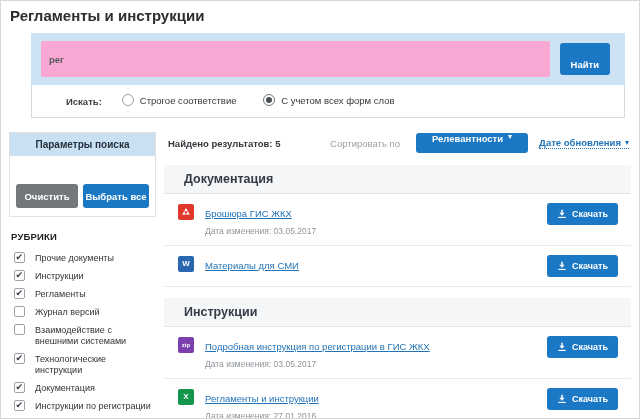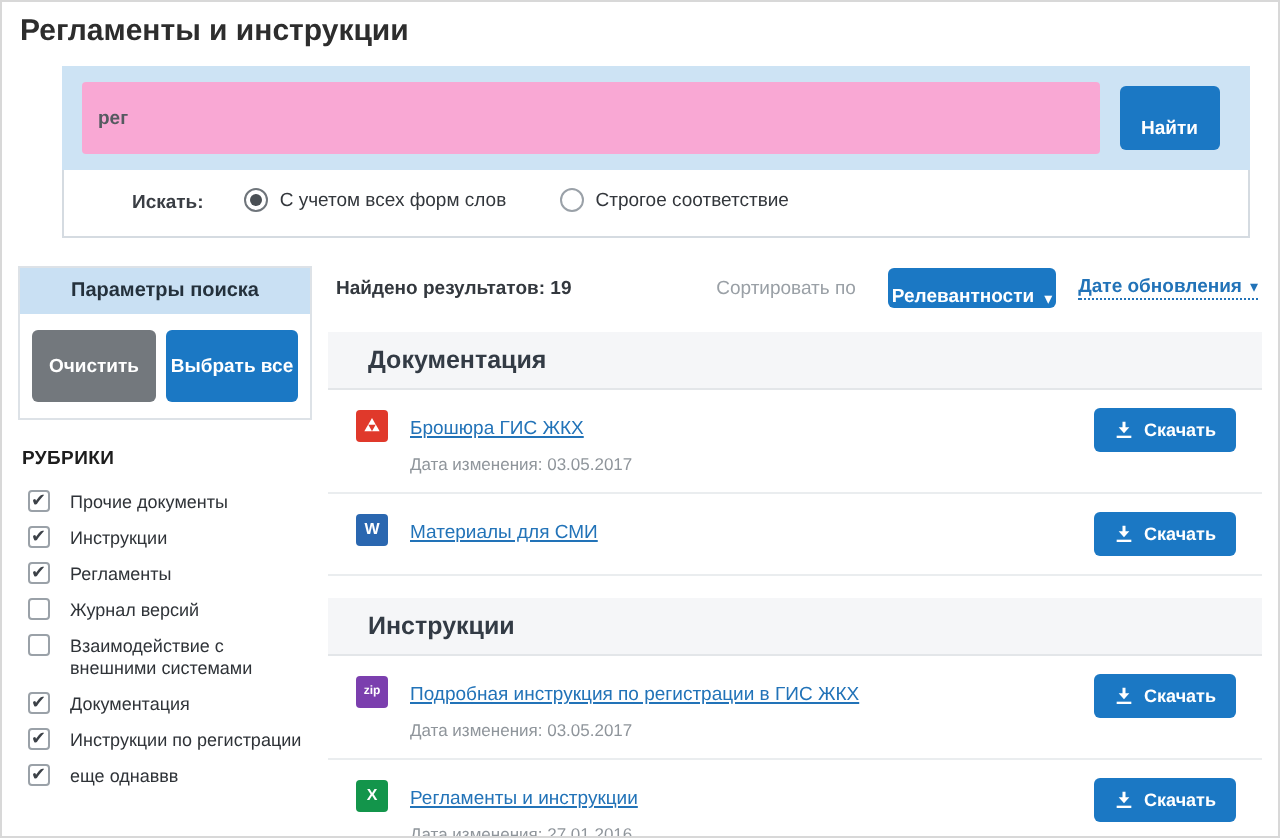--- a/index.html
+++ b/index.html
@@ -86,21 +86,21 @@
   .sb-top { border: 1px solid #dde2e7; }
   .sb-head {
     background: #c9e0f3;
     color: #24313c;
     font-size: 10px;
     font-weight: 700;
     text-align: center;
     padding: 6px 0;
   }
   .sb-buttons { background: #fff; display: flex; gap: 5px; padding: 8px 6px; }
-  .sb-buttons .btn { height: 36px; font-size: 9.5px; }
+  .sb-buttons .btn { height: 24px; font-size: 9.5px; margin-top: 20px; }
   .sb-clear { flex: 0 0 62px; }
   .sb-selectall { flex: 1; }
   .filter-group { margin-top: 14px; }
   .filter-group-heading {
     font-size: 9.5px;
     font-weight: 700;
     color: #1d1d1d;
     letter-spacing: 0.2px;
     margin: 0 0 7px 2px;
   }
@@ -139,24 +139,24 @@
     justify-content: space-between;
     align-items: center;
     padding: 0 2px 0 4px;
     height: 22px;
   }
   .found { font-size: 9.5px; font-weight: 700; color: #33383e; }
   .sort { display: flex; align-items: center; }
   .sort-label { font-size: 9.5px; color: #9aa0a6; margin-right: 16px; }
   .sort-btn {
     height: 20px;
-    padding: 0 2px;
+    padding: 0 16px;
     font-size: 9.5px;
     display: inline-flex;
-    align-items: flex-end;
+    align-items: flex-start;
     gap: 5px;
   }
   .sort-link {
     margin-left: 11px;
     font-size: 9.5px;
     font-weight: 700;
     color: #2273b8;
     text-decoration: none;
     border-bottom: 1px dotted #2273b8;
     display: inline-flex;
@@ -221,27 +221,27 @@
 
 <div class="search-wrap">
   <div class="search-bar">
     <input class="search-input" type="text" value="рег" style="">
     <button class="btn btn-blue search-btn">Найти</button>
   </div>
   <div class="search-modes">
     <span class="modes-label">Искать:</span>
     <span>
   <label class="mode-option">
+    <input class="rad" type="radio" name="search-mode" style="">
+    <span>Строгое соответствие</span>
+  </label>
+
+  <label class="mode-option">
     <input class="rad" type="radio" name="search-mode" checked="" style="">
     <span>С учетом всех форм слов</span>
-  </label>
-
-  <label class="mode-option">
-    <input class="rad" type="radio" name="search-mode" style="">
-    <span>Строгое соответствие</span>
   </label>
 </span>
   </div>
 </div>
 
 <div class="columns">
   <aside class="sidebar">
     <div class="sb-top">
       <div class="sb-head">Параметры поиска</div>
       <div class="sb-buttons">
@@ -272,20 +272,24 @@
     <input class="chk" type="checkbox" style="">
     <span class="check-label-text">Журнал версий</span>
   </label>
 
   <label class="check-item">
     <input class="chk" type="checkbox" style="">
     <span class="check-label-text">Взаимодействие с внешними системами</span>
   </label>
 
 
+  <label class="check-item">
+    <input class="chk" type="checkbox" checked="" style="">
+    <span class="check-label-text">Технологические инструкции</span>
+  </label>
 
   <label class="check-item">
     <input class="chk" type="checkbox" checked="" style="">
     <span class="check-label-text">Документация</span>
   </label>
 
   <label class="check-item">
     <input class="chk" type="checkbox" checked="" style="">
     <span class="check-label-text">Инструкции по регистрации</span>
   </label>
@@ -295,21 +299,21 @@
     <span class="check-label-text">еще однаввв</span>
   </label>
 </div>
   </div>
 
 </div>
   </aside>
 
   <main class="results">
     <div class="results-bar">
-      <span class="found">Найдено результатов: 19</span>
+      <span class="found">Найдено результатов: 5</span>
       <span class="sort">
         <span class="sort-label">Сортировать по</span>
         <button class="btn btn-blue sort-btn">
           <span>Релевантности</span>
           <span class="chev">▾</span>
         </button>
         <a class="sort-link">
           <span>Дате обновления</span>
           <span class="chev">▾</span>
         </a>

